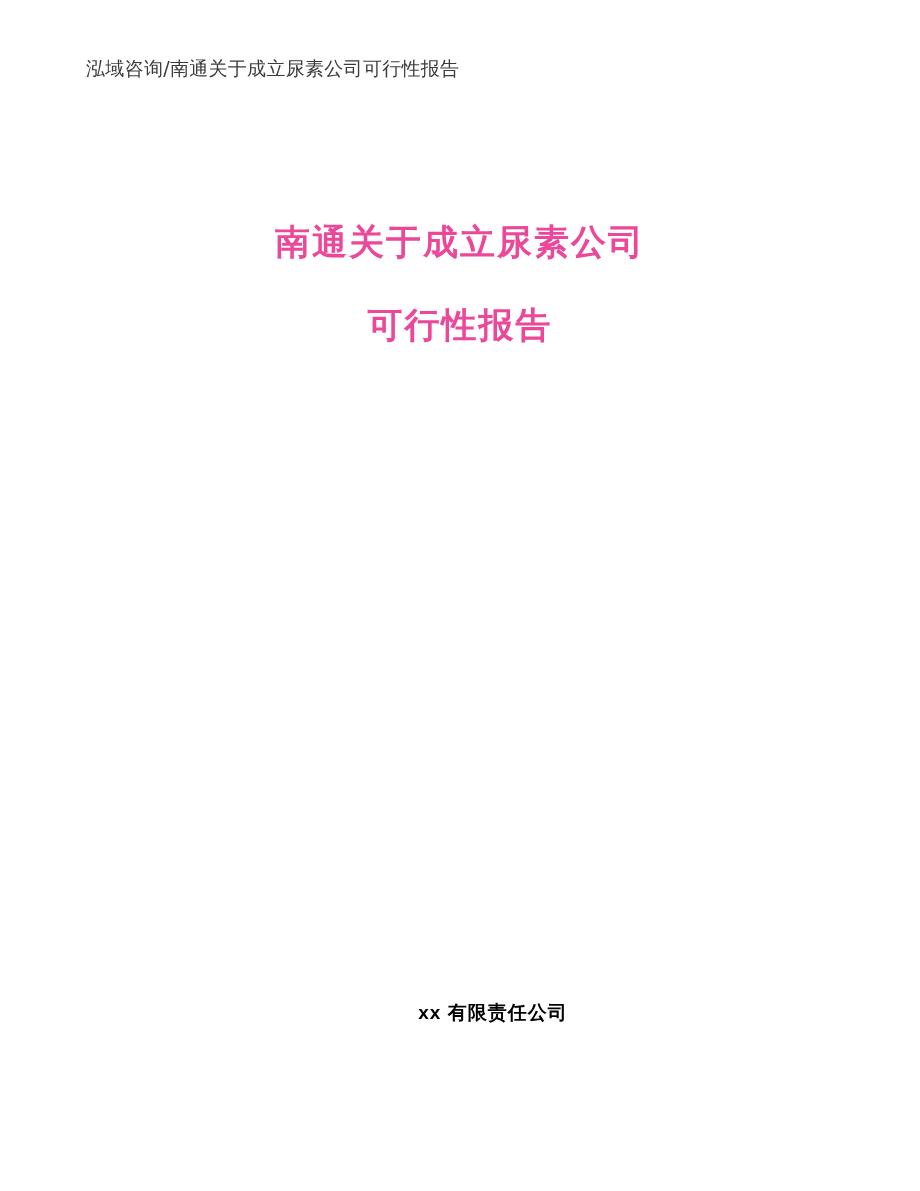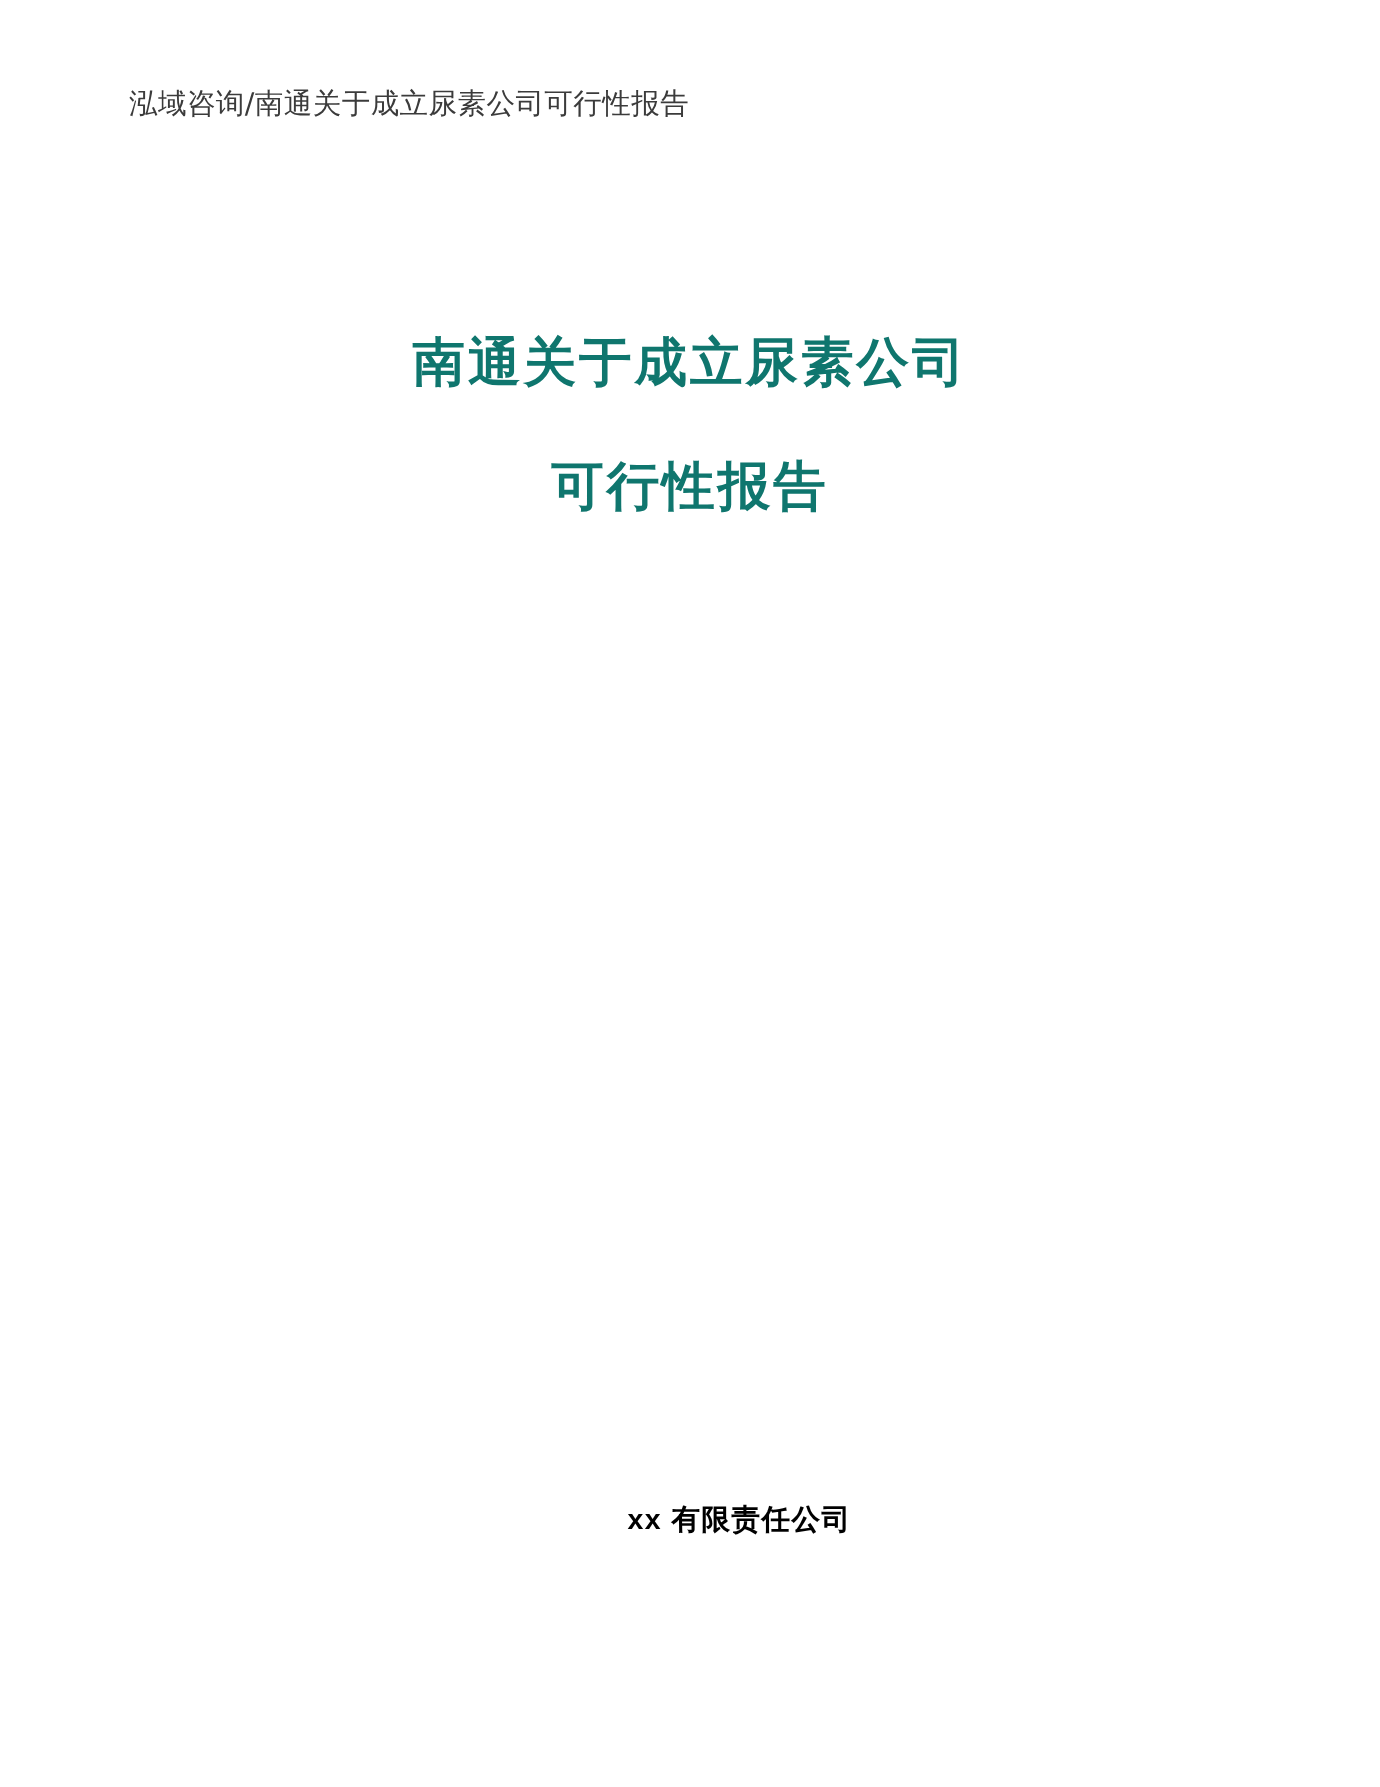--- a/index.html
+++ b/index.html
@@ -36,21 +36,21 @@
     top: 225px;
     left: 0;
     width: 920px;
     text-align: center;
   }
   .title-line {
     font-size: 35px;
     font-weight: bold;
     line-height: 1.0;
     letter-spacing: 2px;
-    color: #0f766e;
+    color: #ec4899;
     font-family: "DejaVu Sans", "Liberation Sans", sans-serif;
   }
   .title-line.second {
     margin-top: 48px;
   }
   .footer-company {
     position: absolute;
     top: 1000px;
     left: 0;
     width: 920px;

